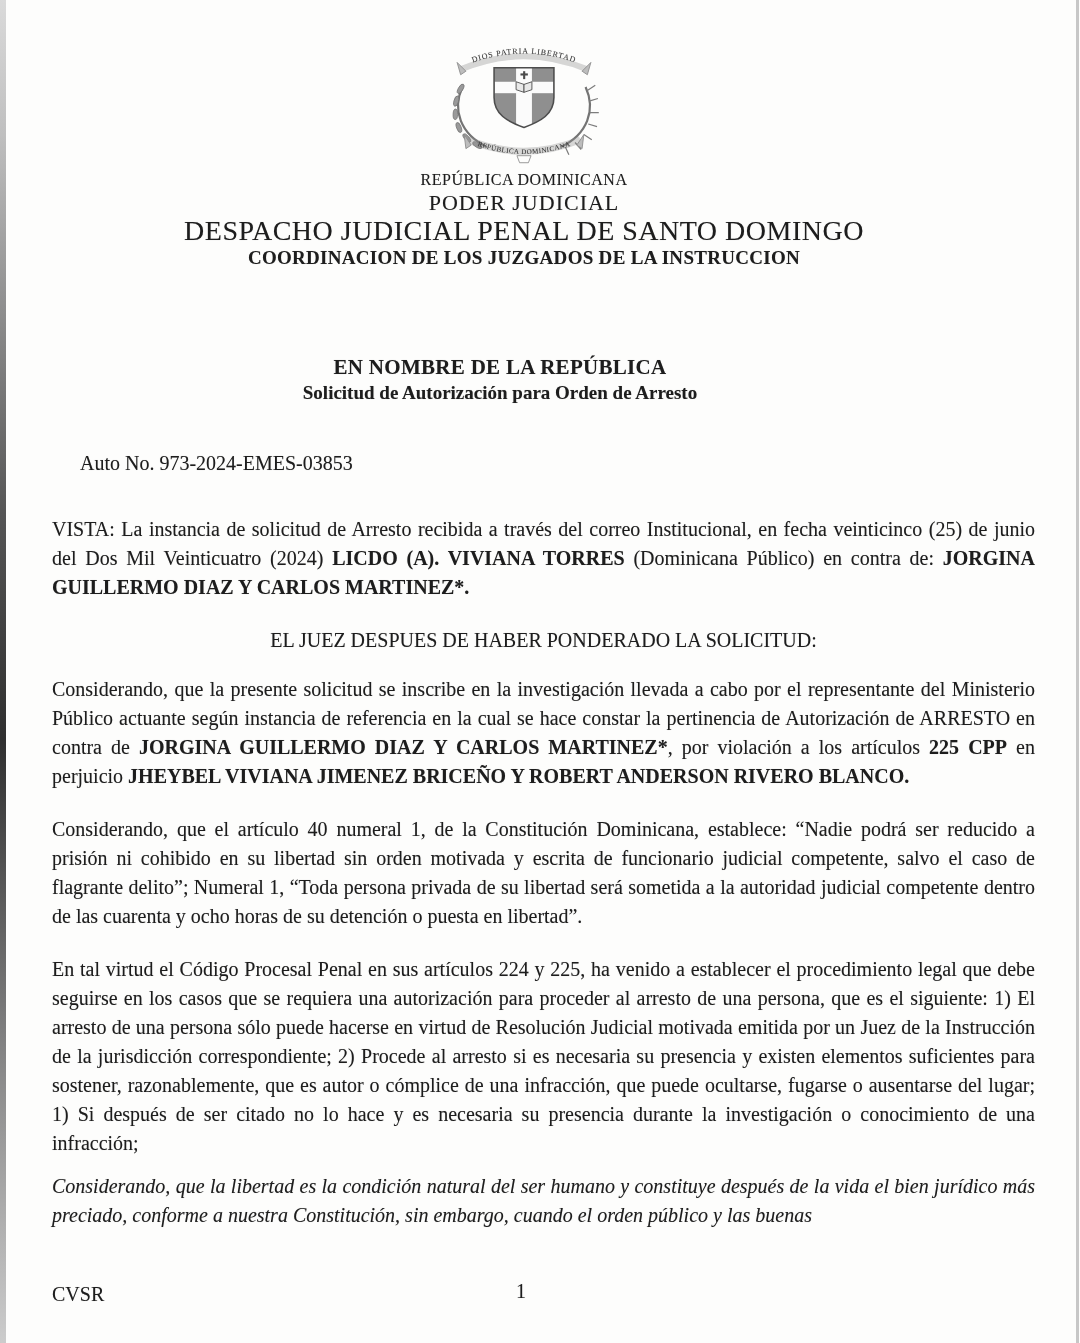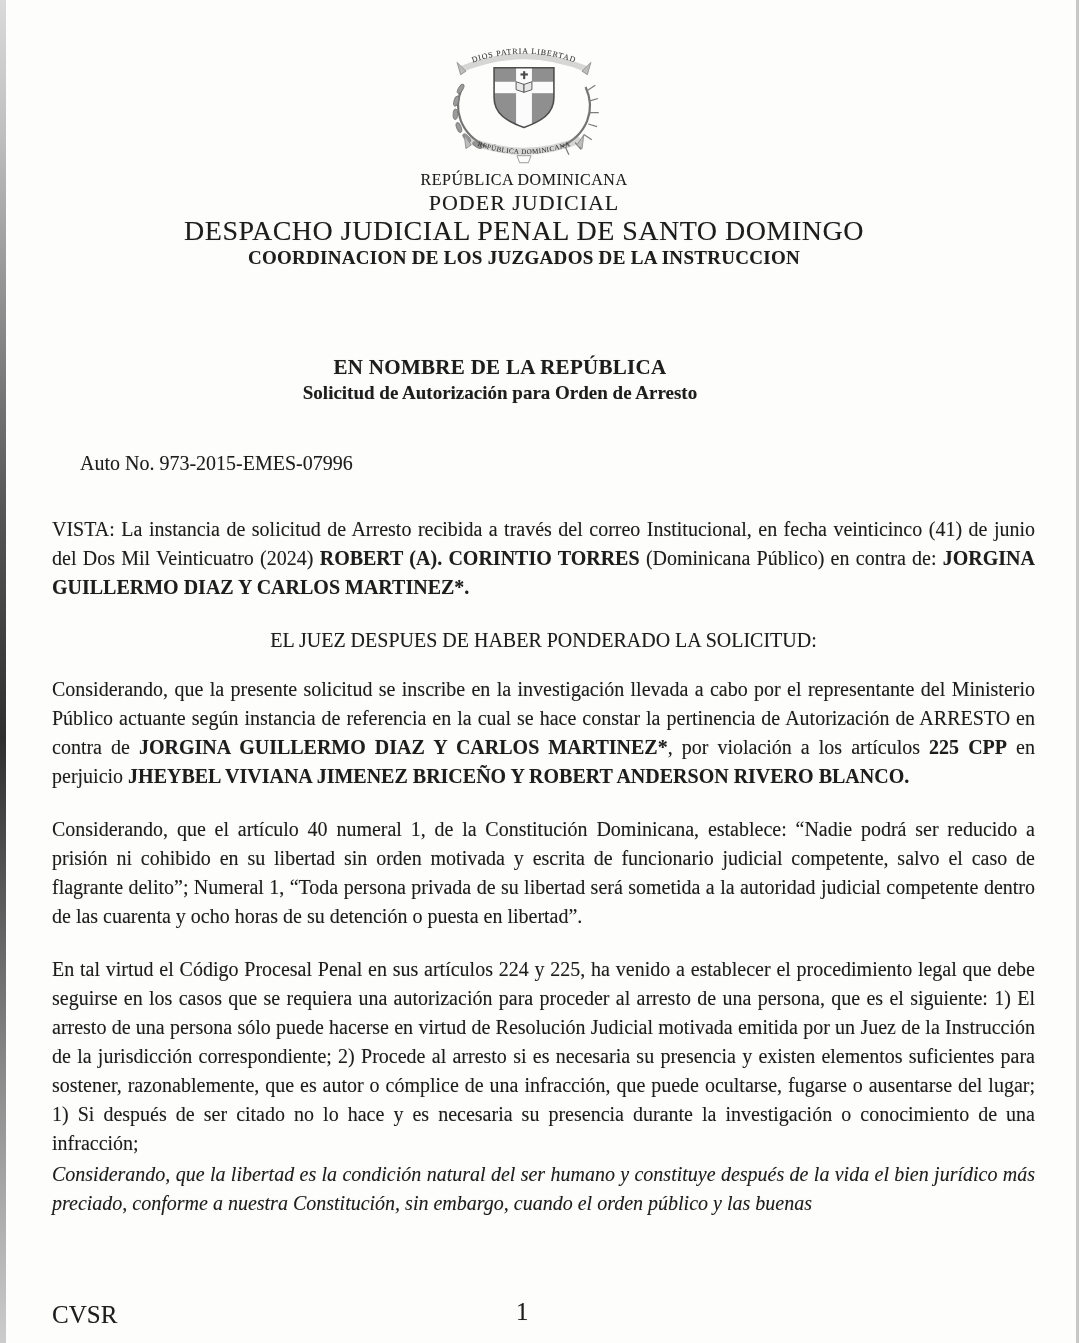--- a/index.html
+++ b/index.html
@@ -31,23 +31,23 @@
   .t1 { font-size:21px; line-height:27px; font-weight:bold; letter-spacing:0.3px; }
   .t2 { font-size:19px; line-height:24px; font-weight:bold; }
 
   .auto-line { margin:44px 45px 0 80px; font-size:20px; line-height:28px; }
 
   .doc-body { margin:38px 45px 0 52px; font-size:20px; line-height:29px; text-align:justify; }
   .para { margin:0 0 24px 0; }
   .para b { font-weight:bold; }
   .heading-center { text-align:left; text-align-last:center; margin:22px 0 20px 0; }
   .para-last { margin-bottom:0;font-style:italic; }
-  .para-tight { margin-bottom:2px; }
+  .para-tight { margin-bottom:14px; }
 
-  .doc-footer { position:absolute; left:52px; right:45px; bottom:15px; font-size:25px; line-height:26px; }
+  .doc-footer { position:absolute; left:52px; right:45px; bottom:36px; font-size:20px; line-height:26px; }
   .page-num { position:absolute; left:464px; top:-3px; }
 </style>
 </head>
 <body>
 
 <div class="page">
   <div class="edge-left"></div>
   <div class="edge-right"></div>
 
   <header class="doc-header">
@@ -102,24 +102,24 @@
     <div class="h-poder">PODER JUDICIAL</div>
     <div class="h-despacho">DESPACHO JUDICIAL PENAL DE SANTO DOMINGO</div>
     <div class="h-coord">COORDINACION DE LOS JUZGADOS DE LA INSTRUCCION</div>
   </header>
 
   <section class="title-block">
     <div class="t1">EN NOMBRE DE LA REPÚBLICA</div>
     <div class="t2">Solicitud de Autorización para Orden de Arresto</div>
   </section>
 
-  <div class="auto-line">Auto No. 973-2015-EMES-07996</div>
+  <div class="auto-line">Auto No. 973-2024-EMES-03853</div>
 
   <main class="doc-body">
-    <p class="para"><span>VISTA: La instancia de solicitud de Arresto recibida a través del correo Institucional, en fecha veinticinco (41) de junio del Dos Mil Veinticuatro (2024) </span><b>ROBERT (A). CORINTIO TORRES </b><span>(Dominicana Público) en contra de:  </span><b>JORGINA GUILLERMO DIAZ Y CARLOS MARTINEZ*.</b></p>
+    <p class="para"><span>VISTA: La instancia de solicitud de Arresto recibida a través del correo Institucional, en fecha veinticinco (25) de junio del Dos Mil Veinticuatro (2024) </span><b>LICDO (A). VIVIANA TORRES </b><span>(Dominicana Público) en contra de:  </span><b>JORGINA GUILLERMO DIAZ Y CARLOS MARTINEZ*.</b></p>
     <p class="para heading-center"><span>EL JUEZ DESPUES DE HABER PONDERADO LA SOLICITUD:</span></p>
     <p class="para"><span>Considerando, que la presente solicitud se inscribe en la investigación llevada a cabo por el representante del Ministerio Público actuante según instancia de referencia en la cual se hace constar la pertinencia de Autorización de ARRESTO en contra de </span><b>JORGINA GUILLERMO DIAZ Y CARLOS MARTINEZ*</b><span>, por violación a los artículos </span><b>225 CPP</b><span> en perjuicio </span><b>JHEYBEL VIVIANA JIMENEZ BRICEÑO Y ROBERT ANDERSON RIVERO BLANCO.</b></p>
     <p class="para"><span>Considerando, que el artículo 40 numeral 1, de la Constitución Dominicana, establece: “Nadie podrá ser reducido a prisión ni cohibido en su libertad sin orden motivada y escrita de funcionario judicial competente, salvo el caso de flagrante delito”; Numeral 1, “Toda persona privada de su libertad será sometida a la autoridad judicial competente dentro de las cuarenta y ocho horas de su detención o puesta en libertad”.</span></p>
     <p class="para para-tight"><span>En tal virtud el Código Procesal Penal en sus artículos 224 y 225, ha venido a establecer el procedimiento legal que debe seguirse en los casos que se requiera una autorización para proceder al arresto de una persona, que es el siguiente: 1) El arresto de una persona sólo puede hacerse en virtud de Resolución Judicial motivada emitida por un Juez de la Instrucción de la jurisdicción correspondiente; 2) Procede al arresto si es necesaria su presencia y existen elementos suficientes para sostener, razonablemente, que es autor o cómplice de una infracción, que puede ocultarse, fugarse o ausentarse del lugar; 1) Si después de ser citado no lo hace y es necesaria su presencia durante la investigación o conocimiento de una infracción;</span></p>
     <p class="para para-last"><span>Considerando, que la libertad es la condición natural del ser humano y constituye después de la vida el bien jurídico más preciado, conforme a nuestra Constitución, sin embargo, cuando el orden público y las buenas</span></p>
   </main>
 
   <footer class="doc-footer">
     <span>CVSR</span>
     <span class="page-num">1</span>

